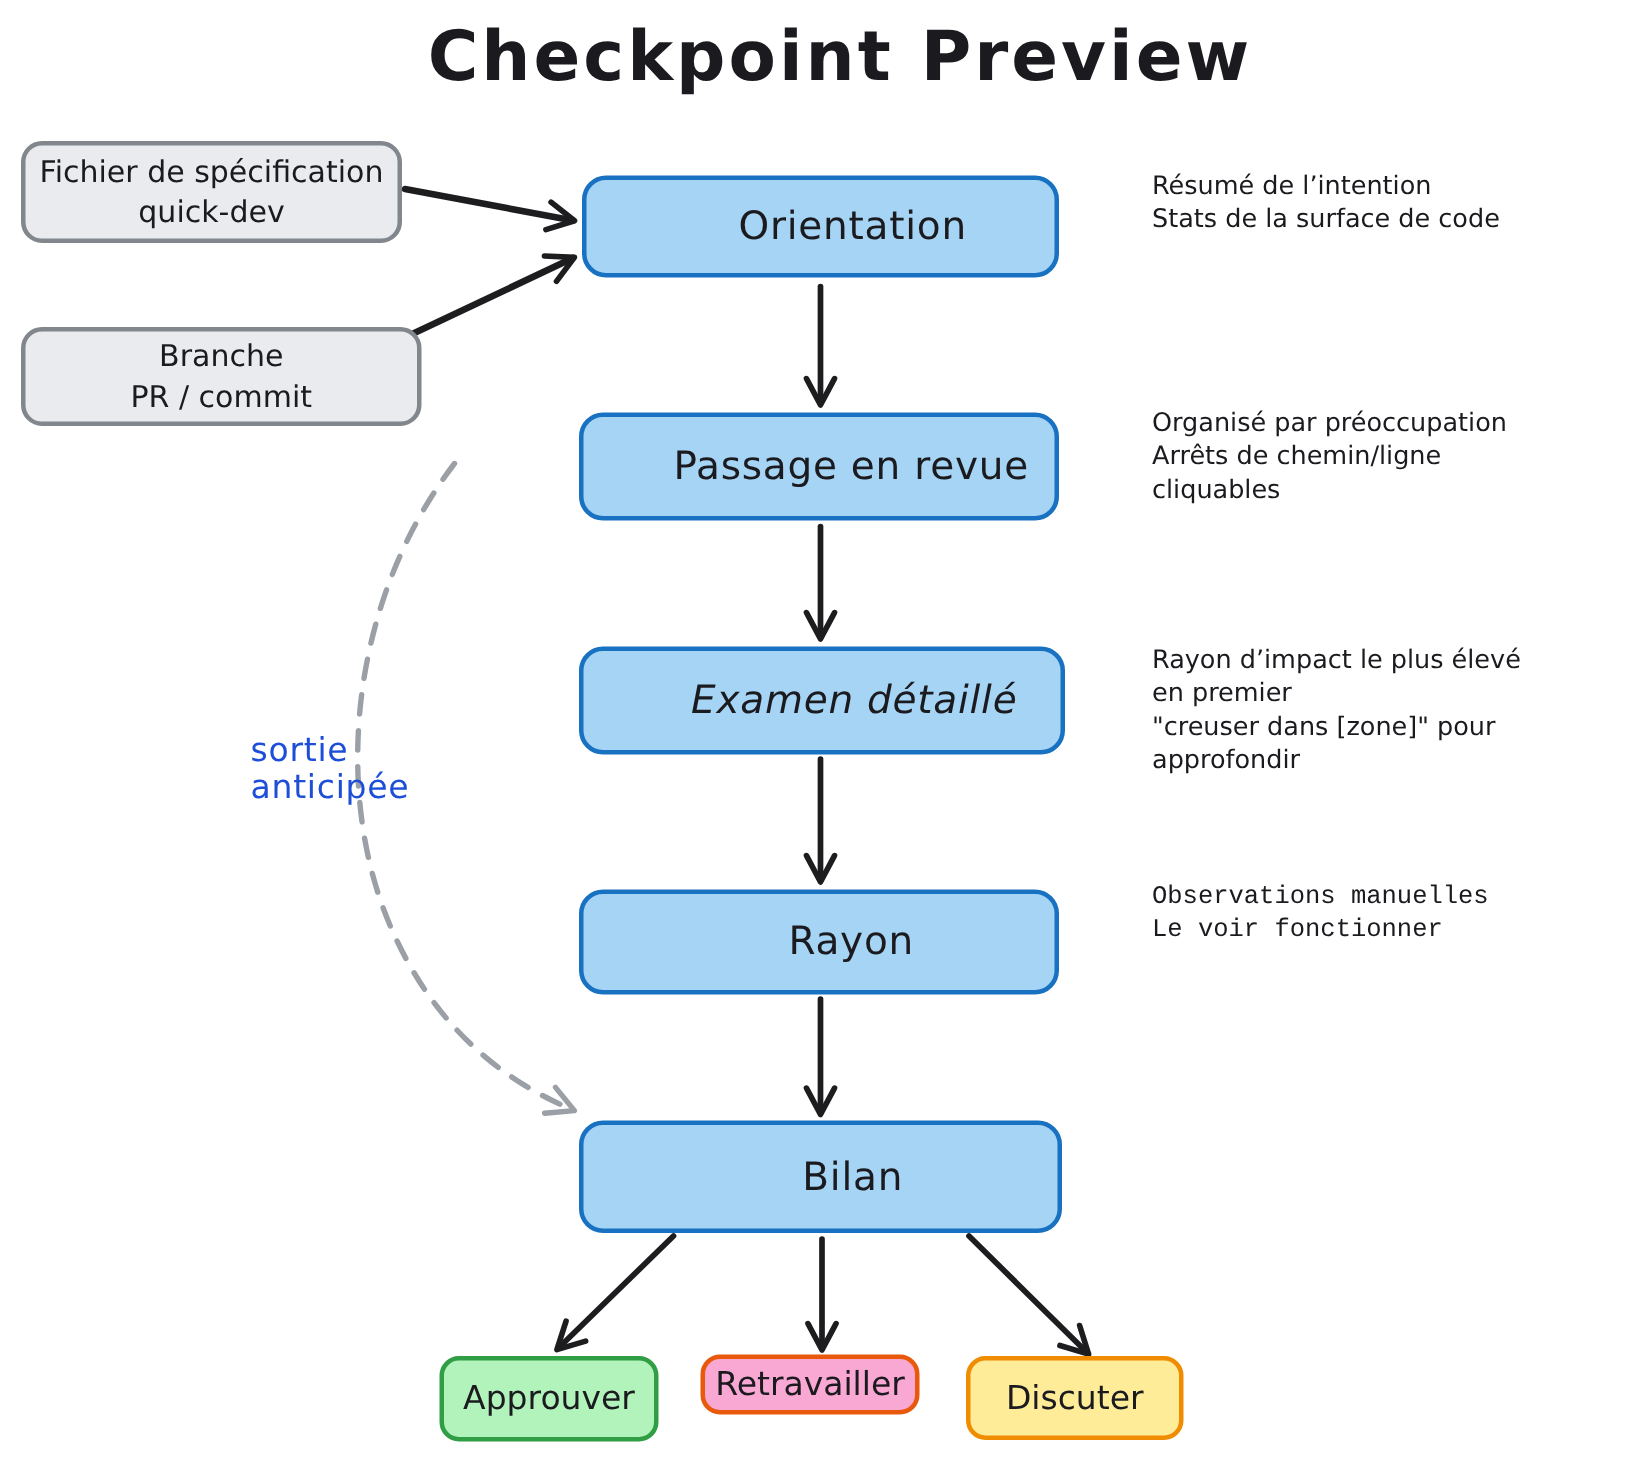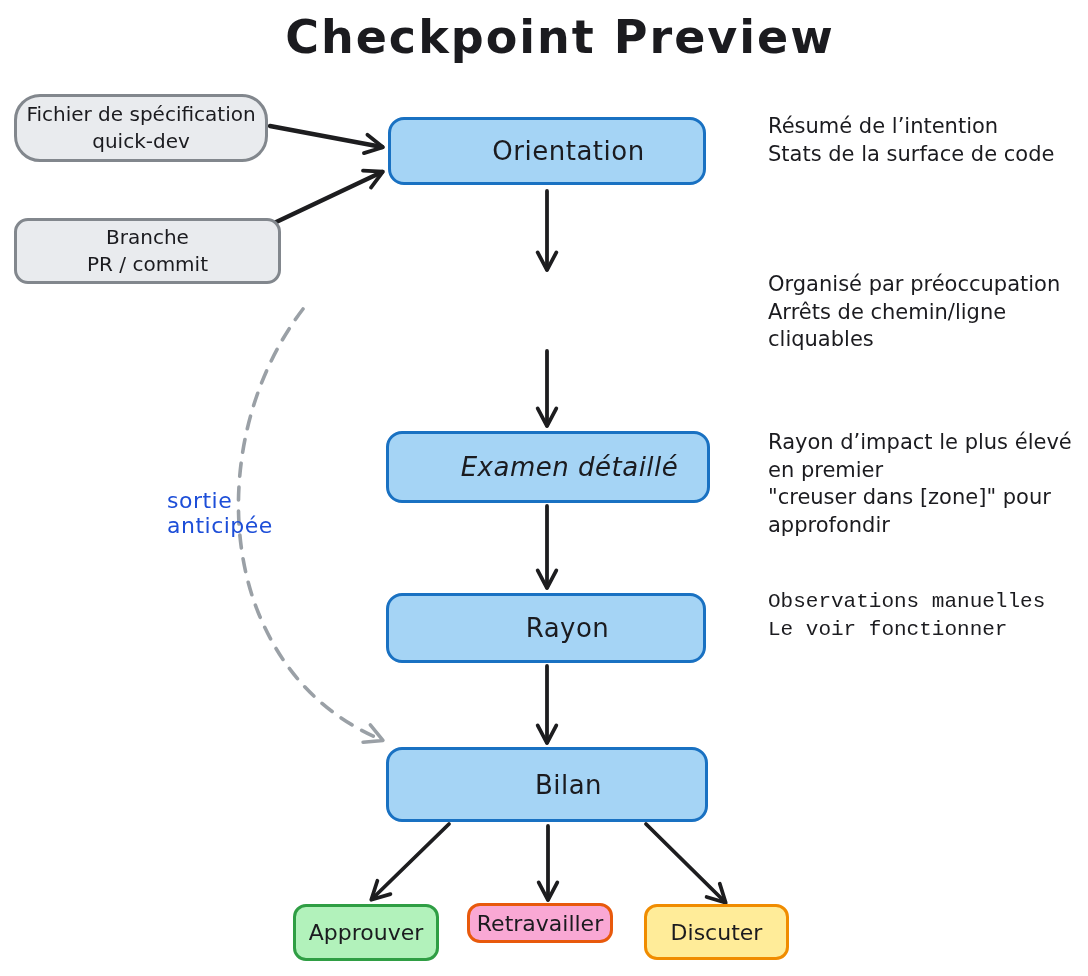--- a/index.html
+++ b/index.html
@@ -36,21 +36,21 @@
     border:3.5px solid #1971c2;
     font-size:26px;letter-spacing:0.5px;padding-left:43px;
   }
   .outcome-node{
     border:3px solid;
     border-radius:13px;
     font-size:22px;
   }
   .annotation{
     position:absolute;left:768px;width:316px;
-    font-size:21px;line-height:1.32;
+    font-size:17px;line-height:1.32;
     white-space:pre-line;
     color:#1b1b1f;
   }
   .early-exit-label{
     position:absolute;left:167px;top:488px;width:170px;
     font-size:22px;color:#1d4ed8;letter-spacing:0.5px;
   }
 </style>
 </head>
 <body>
@@ -77,31 +77,34 @@
 
     <line x1="449" y1="824" x2="372" y2="899" stroke="#1d1d1f" stroke-width="3.8" stroke-linecap="round" marker-end="url(#ah-black)"></line>
     <line x1="548" y1="826" x2="548" y2="899" stroke="#1d1d1f" stroke-width="3.8" stroke-linecap="round" marker-end="url(#ah-black)"></line>
     <line x1="646" y1="824" x2="725" y2="902" stroke="#1d1d1f" stroke-width="3.8" stroke-linecap="round" marker-end="url(#ah-black)"></line>
 
     <path d="M 303 309 C 235 398, 222 522, 258 612 C 283 674, 325 716, 382 740" fill="none" stroke="#9aa0a6" stroke-width="3.6" stroke-linecap="round" stroke-dasharray="13 11" marker-end="url(#ah-gray)"></path>
   </svg>
 
   <div class="page-title">Checkpoint Preview</div>
 
-  <div class="node input-node" style="left:14px;top:94px;width:254px;height:68px;border-radius:26px;">
+  <div class="node input-node" style="left:14px;top:94px;width:254px;height:68px;">
     <span>Fichier de spécification
 quick-dev</span>
   </div>
   <div class="node input-node" style="left:14px;top:190px;width:267px;height:66px;margin-top:28px;">
     <span>Branche
 PR / commit</span>
   </div>
 
   <div class="node stage-node" style="left: 388px; top: 117px; width: 318px; height: 68px; background: rgb(165, 212, 245); border-color: rgb(25, 113, 194);">
     <span>Orientation</span>
+  </div>
+  <div class="node stage-node" style="left: 386px; top: 275px; width: 320px; height: 72px; background: rgb(165, 212, 245); border-color: rgb(25, 113, 194);">
+    <span>Passage en revue</span>
   </div>
   <div class="node stage-node" style="left: 386px; top: 431px; width: 324px; height: 72px; background: rgb(165, 212, 245); border-color: rgb(25, 113, 194); font-style: italic;">
     <span>Examen détaillé</span>
   </div>
   <div class="node stage-node" style="left: 386px; top: 593px; width: 320px; height: 70px; background: rgb(165, 212, 245); border-color: rgb(25, 113, 194);">
     <span>Rayon</span>
   </div>
   <div class="node stage-node" style="left: 386px; top: 747px; width: 322px; height: 75px; background: rgb(165, 212, 245); border-color: rgb(25, 113, 194);">
     <span>Bilan</span>
   </div>

